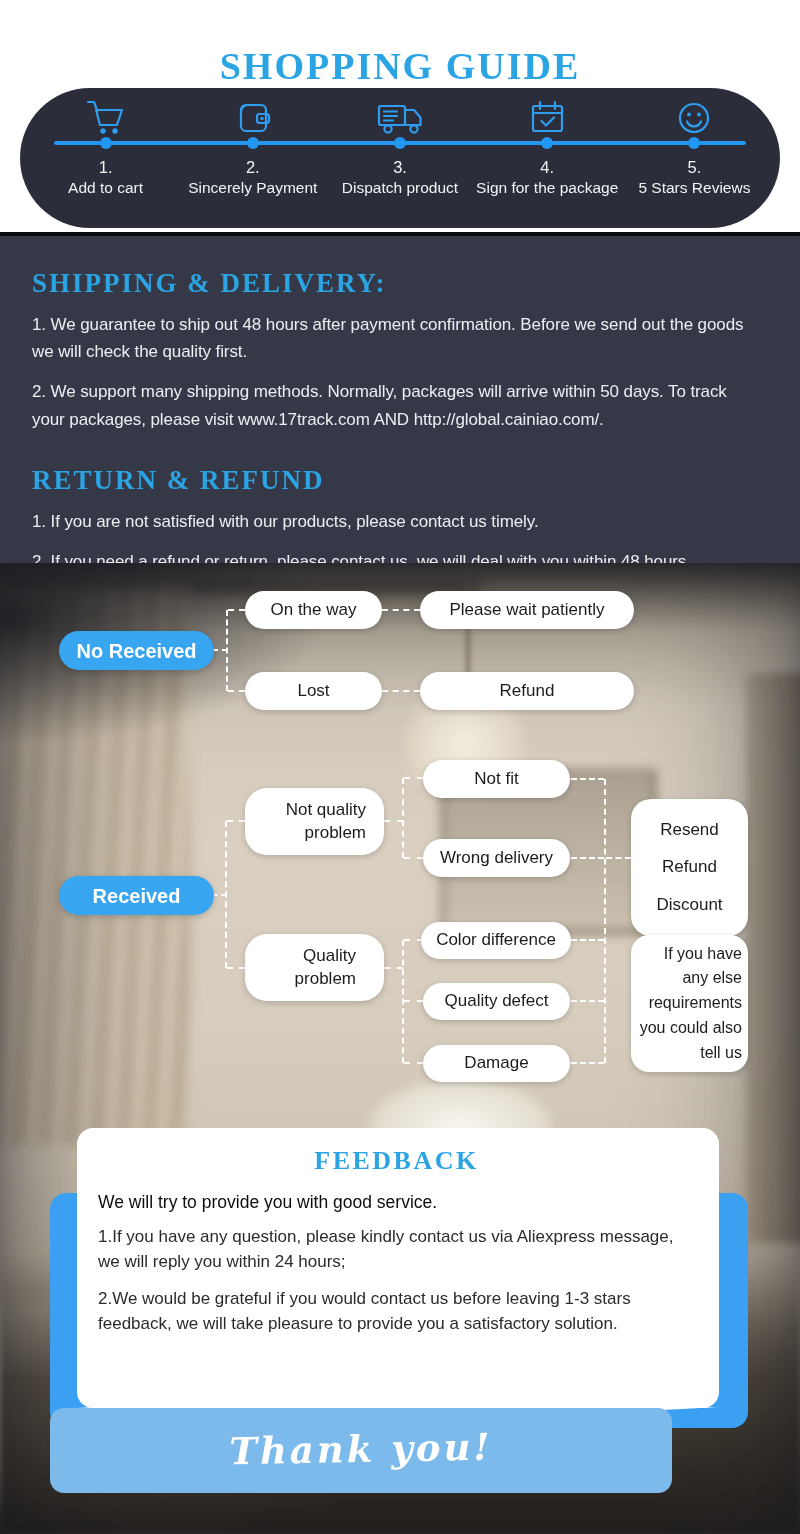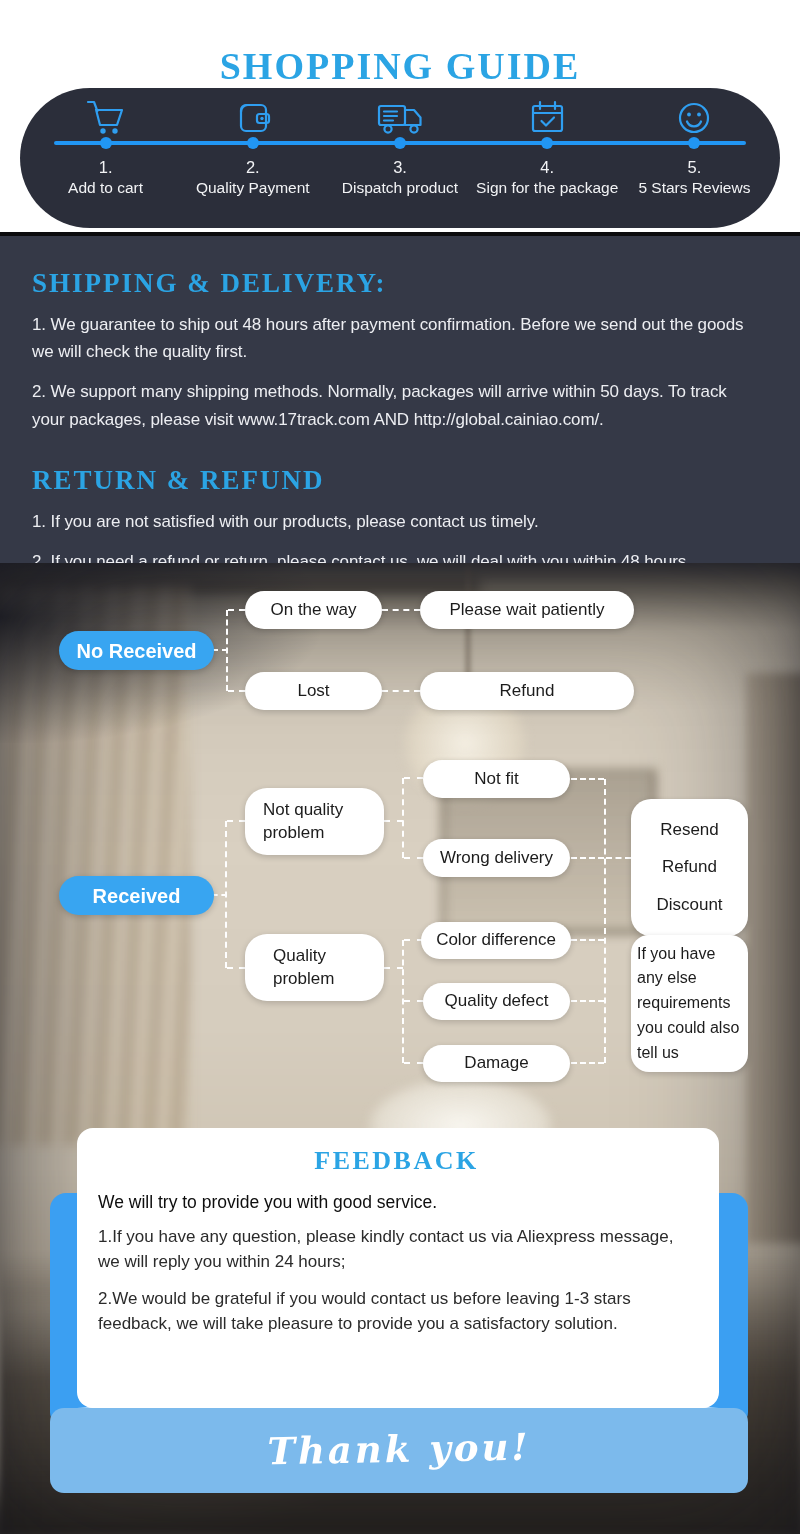--- a/index.html
+++ b/index.html
@@ -54,21 +54,21 @@
   .roundtable{left:368px;top:515px;width:185px;height:95px;border-radius:50%;
          background:radial-gradient(ellipse,rgba(250,248,242,0.95),rgba(235,230,218,0.7) 62%,rgba(0,0,0,0) 76%);
          filter:blur(5px);}
   .floor{left:0;top:690px;width:100%;height:281px;
          background:linear-gradient(180deg,rgba(0,0,0,0),rgba(70,62,52,0.85) 45%,rgba(40,36,31,0.96));filter:blur(3px);}
   .tl-dark{left:0;top:0;width:320px;height:180px;
            background:radial-gradient(ellipse at 0% 30%,rgba(34,35,41,0.95),rgba(0,0,0,0) 72%);}
   .vignette{inset:0;box-shadow:inset 0 0 130px 35px rgba(22,22,28,0.5),inset 0 30px 50px -18px rgba(20,20,28,0.75);}
 
   
-  .node{position:absolute;display:flex;align-items:center;justify-content:center;text-align:left;
+  .node{position:absolute;display:flex;align-items:center;justify-content:center;text-align:right;
         background:#ffffff;border-radius:19px;color:#1C1C1C;font-size:17px;line-height:1.3;
         box-shadow:0 2px 6px rgba(0,0,0,0.18);box-sizing:border-box;}
   .node.big{border-radius:22px;}
   .node.blue{background:#38A5F1;color:#ffffff;font-weight:700;font-size:20px;border-radius:20px;}
   .node.tall{flex-direction:column;justify-content:space-around;border-radius:20px;padding:12px 4px;margin-top:20px;}
   .node.wrapbox{border-radius:18px;padding:18px 6px;font-size:16px;line-height:1.55;}
 
   
   .ch{position:absolute;height:0;border-top:2px dashed #ffffff;}
   .cv{position:absolute;width:0;border-left:2px dashed #ffffff;}
@@ -76,21 +76,21 @@
   
   .back-panel{position:absolute;left:50px;top:630px;width:698px;height:235px;background:#3B9FF2;border-radius:16px;}
   .feedback-card{position:absolute;left:77px;top:565px;width:642px;height:280px;background:#ffffff;
                  border-radius:16px;box-sizing:border-box;padding:16px 24px 0 21px;}
   .feedback-card .fb-head{text-align:center;font-size:26px;letter-spacing:2.5px;margin:2px 0 16px 0;}
   .fb-intro{margin-top:13px;font-size:17.5px;font-weight:400;color:#0E0E0E;}
   .fb-item{margin-top:12px;font-size:17px;line-height:1.47;color:#2B2B2B;}
   .fb-highlight{margin-top:11px;font-size:17px;line-height:1.47;color:#2E9FF0;}
   .v-notch{position:absolute;left:77px;top:844px;width:642px;height:17px;background:#ffffff;
            -webkit-clip-path:polygon(0 0,100% 0,50% 100%);clip-path:polygon(0 0,100% 0,50% 100%);}
-  .thank-bar{position:absolute;left:50px;top:845px;width:698px;height:85px;background:#7CBAEC;border-radius:14px;}
+  .thank-bar{position:absolute;left:50px;top:845px;width:622px;height:85px;background:#7CBAEC;border-radius:14px;}
   .thank-text{width:100%;text-align:center;line-height:82px;color:#ffffff;font-size:37px;
               font-family:"DejaVu Serif",serif;font-style:italic;font-weight:700;letter-spacing:3px;
               transform:rotate(-1deg);}
 </style>
 </head>
 <body>
 
 <div class="page">
 
   <h1 class="page-title stencil">SHOPPING GUIDE</h1>
@@ -112,21 +112,21 @@
 
       <div class="step">
         <svg width="46" height="40" viewBox="0 0 46 40">
           <rect class="icon-stroke" x="11" y="7" width="25" height="26" rx="5"></rect>
           <path class="icon-stroke" d="M11 14 c0-3.8 3-7 6.8-7 h12"></path>
           <rect class="icon-stroke" x="27" y="16" width="12" height="9" rx="2.5" fill="#2B2E3A"></rect>
           <circle cx="32" cy="20.5" r="1.7" fill="#2F9EF0"></circle>
         </svg>
         <span class="dot"></span>
         <div class="num">2.</div>
-        <div class="label">Quality Payment</div>
+        <div class="label">Sincerely Payment</div>
       </div>
 
       <div class="step">
         <svg width="52" height="40" viewBox="0 0 52 40">
           <rect class="icon-stroke" x="5" y="8" width="26" height="19" rx="2"></rect>
           <path class="icon-stroke" d="M10 13.5 h13 M10 18 h13 M10 22.5 h9"></path>
           <path class="icon-stroke" d="M31 12 h9 l6.5 7.5 v7.5 h-15.5"></path>
           <circle class="icon-stroke" cx="14" cy="31" r="3.6"></circle>
           <circle class="icon-stroke" cx="40" cy="31" r="3.6"></circle>
         </svg>

